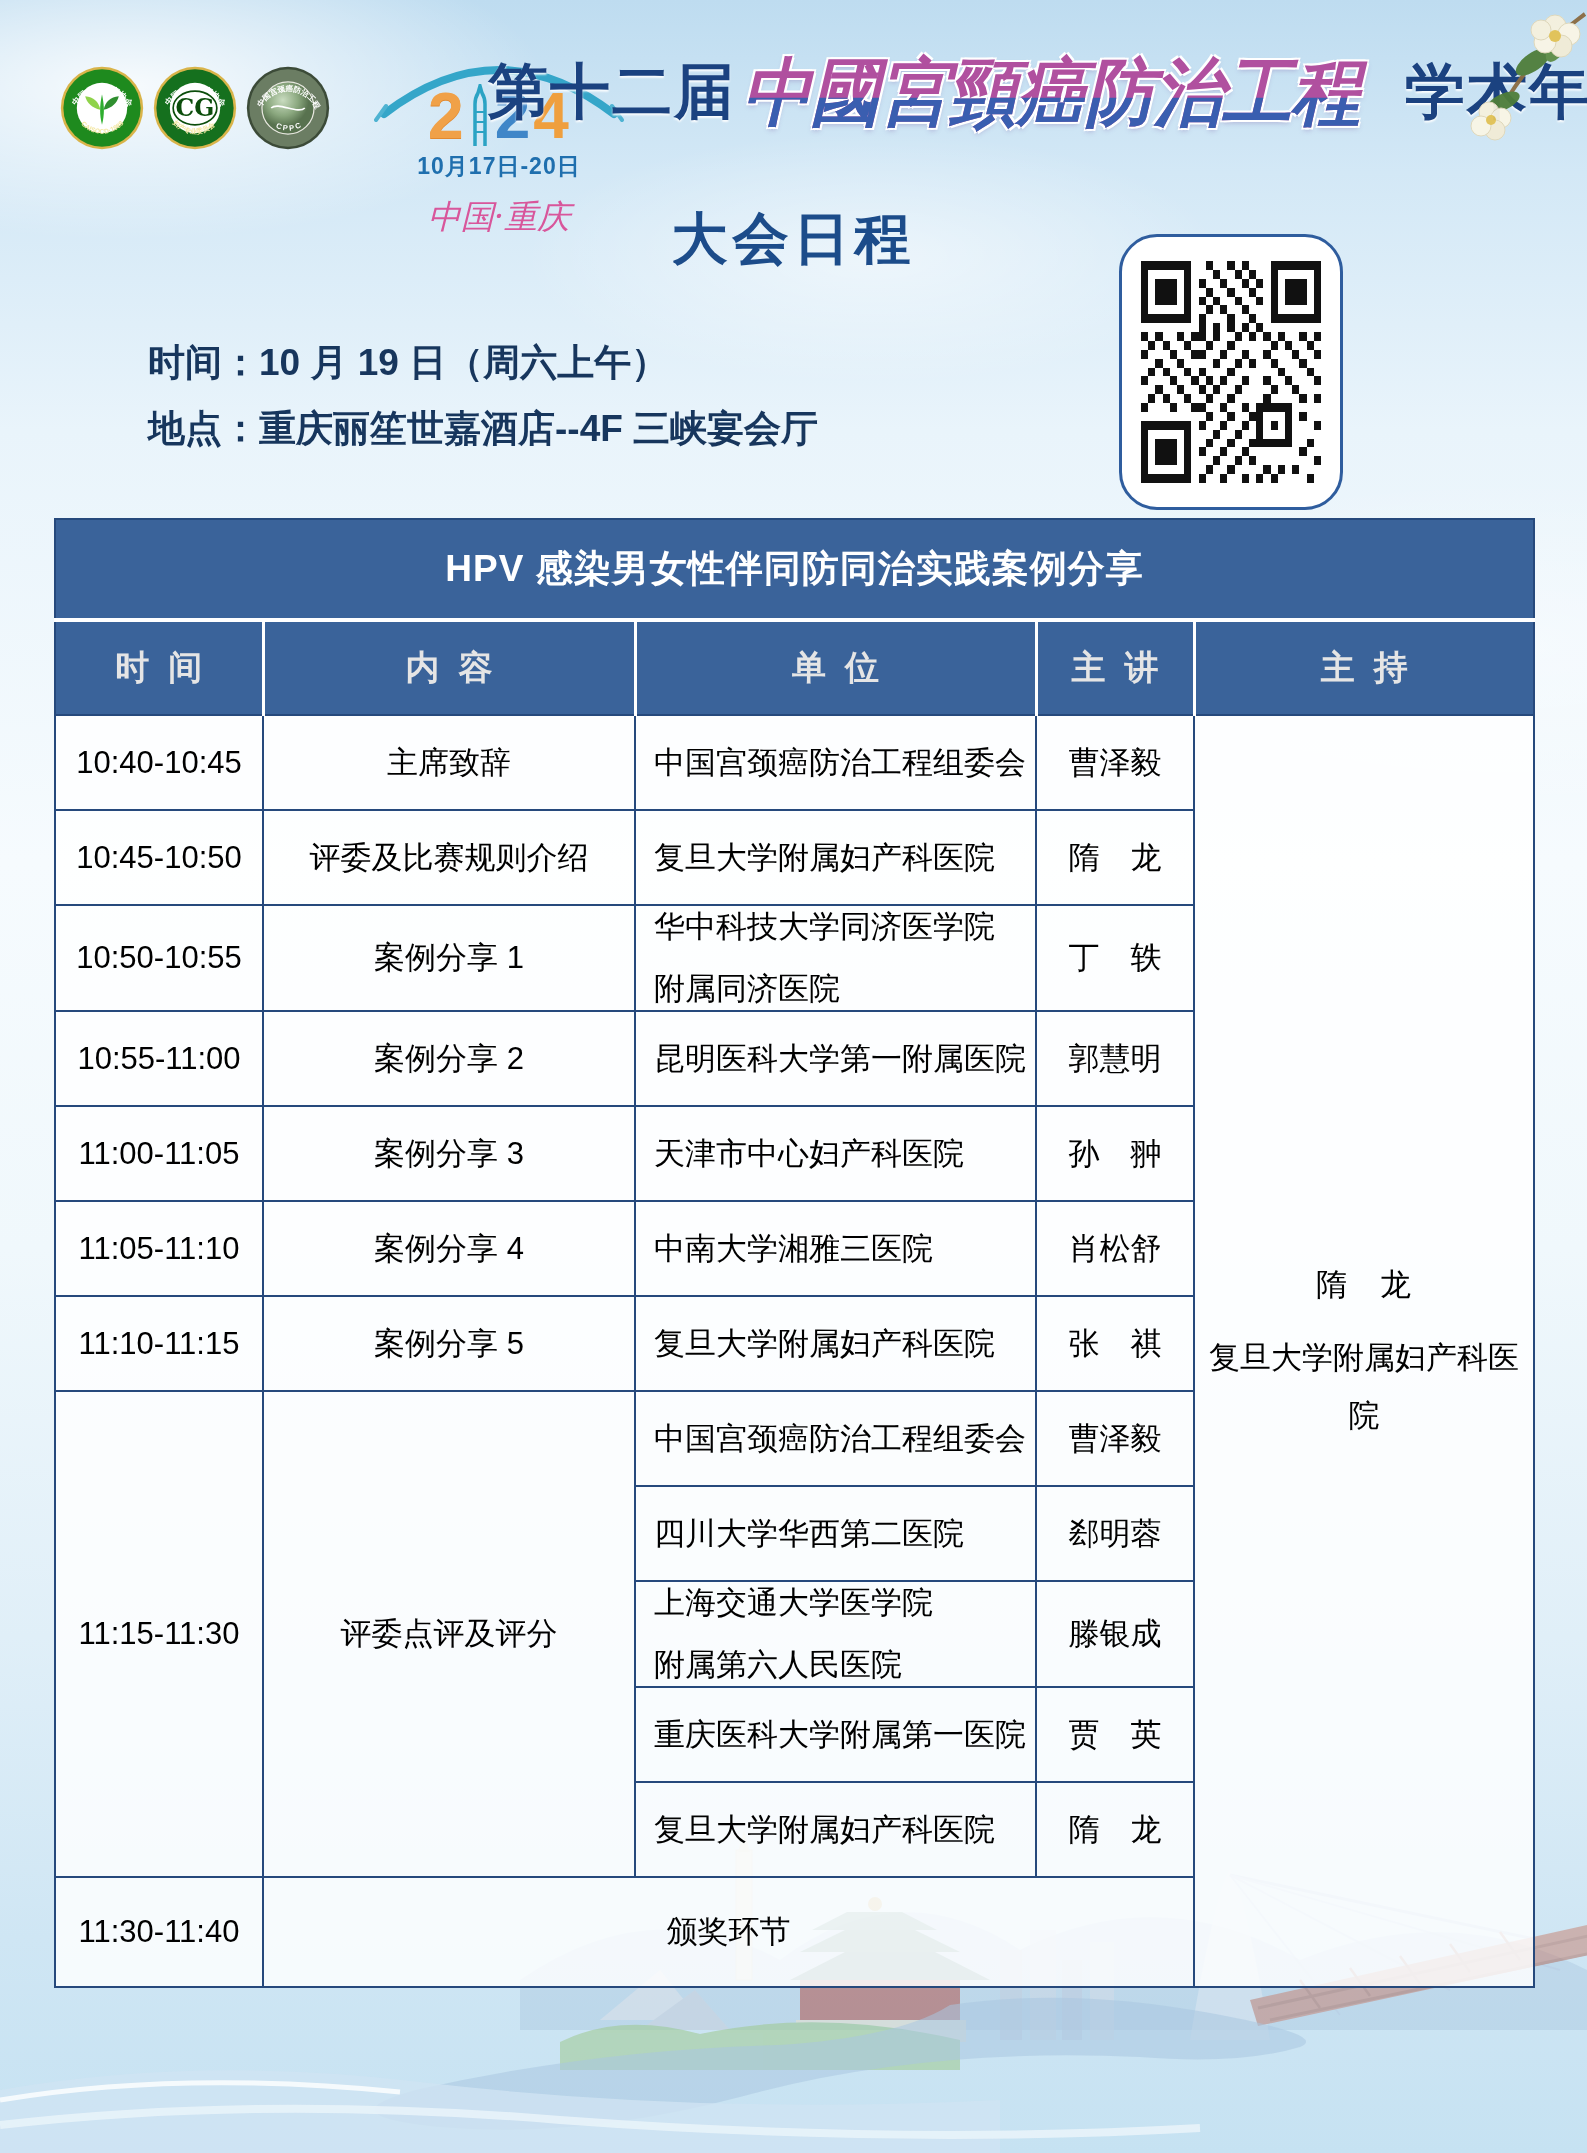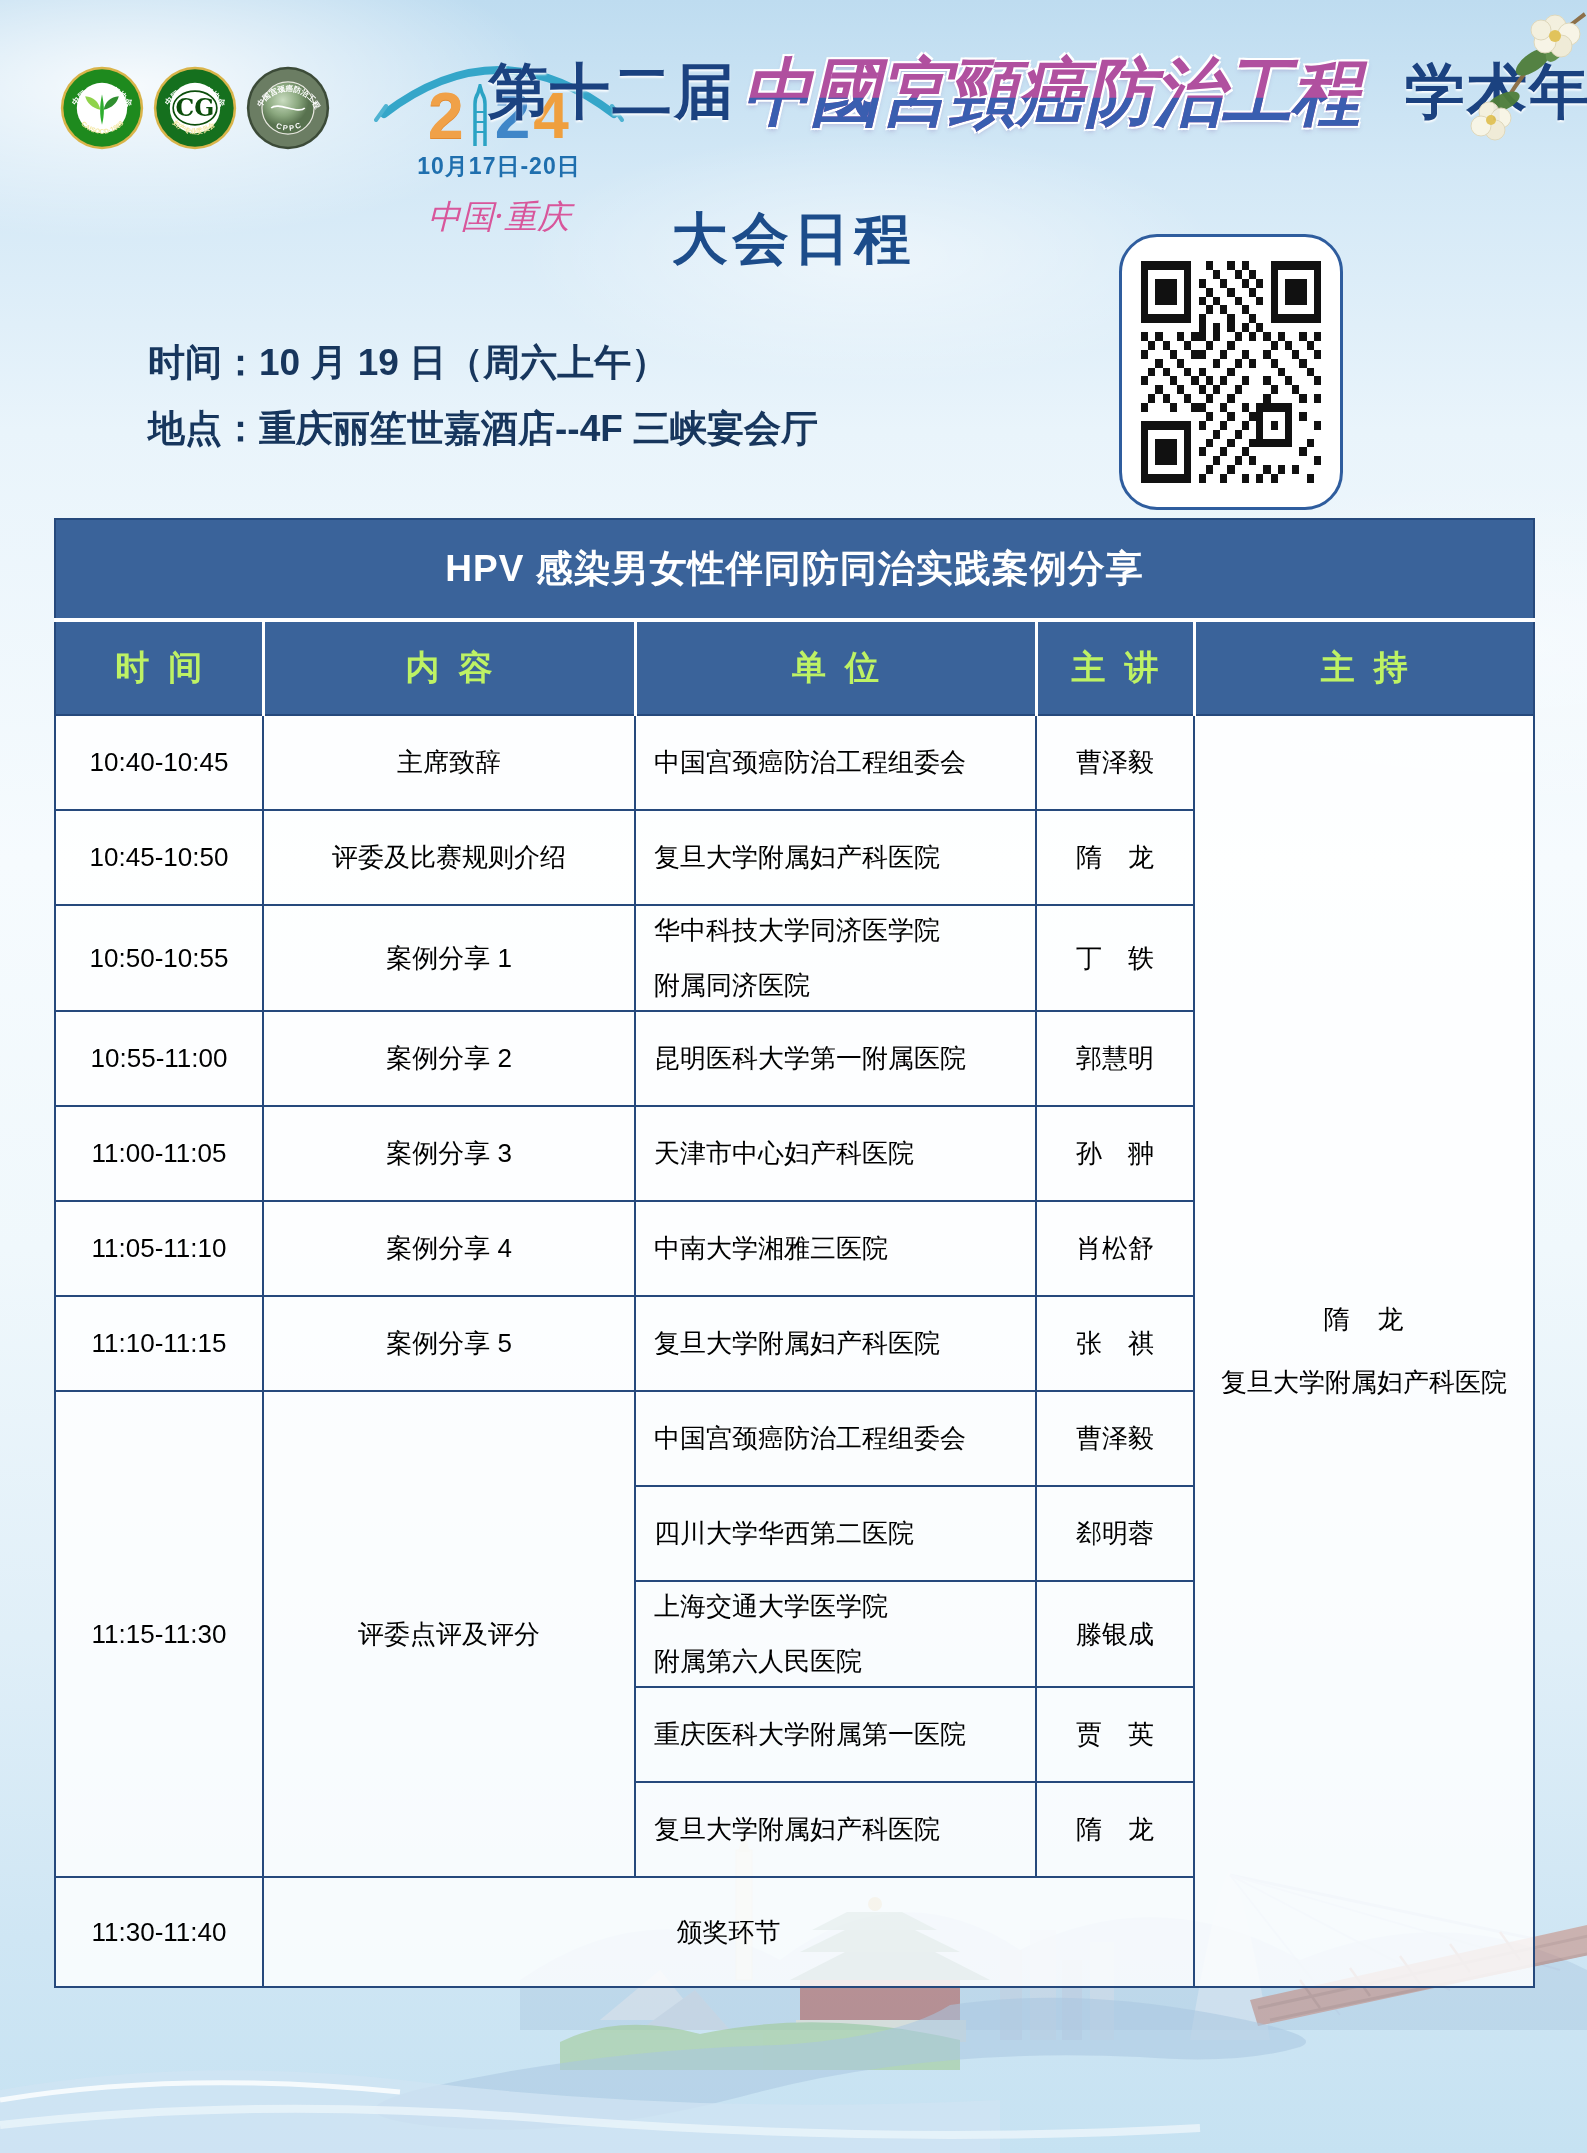--- a/index.html
+++ b/index.html
@@ -55,24 +55,24 @@
              border:3px solid #2f5d9e; border-radius:38px; display:flex; align-items:center; justify-content:center; }
   .qr-caption { position:absolute; left:1022px; top:524px; width:430px; text-align:center;
                 font-family:"DejaVu Serif", serif; font-style:italic; font-weight:700;
                 font-size:41px; color:#1d4f8f; white-space:pre; }
 
   
   table.schedule { position:absolute; left:54px; top:518px; width:1479px; border-collapse:collapse; table-layout:fixed; }
   .schedule td, .schedule th { border:2px solid #26497c; vertical-align:middle; }
   .schedule .title-band td { background:#3a639a; color:#fff; font-size:37px; font-weight:700;
                              text-align:center; height:101px; border-bottom:4px solid #ffffff; letter-spacing:1px; }
-  .schedule thead th.colhead { background:#3a639a; color:#bef264; font-size:34px; font-weight:700; height:95px;
+  .schedule thead th.colhead { background:#3a639a; color:#e5e5e5; font-size:34px; font-weight:700; height:95px;
                                text-align:center; white-space:pre; border-left:3px solid #ffffff; border-top:4px solid #ffffff; }
   .schedule thead th.colhead:first-child { border-left:2px solid #26497c; }
-  .schedule tbody td { background:rgba(255,255,255,.82); font-size:26px; color:#000; text-align:center; }
+  .schedule tbody td { background:rgba(255,255,255,.82); font-size:31px; color:#000; text-align:center; }
   .schedule tbody td.org { text-align:left; padding-left:18px;margin-left:24px; }
   .schedule tbody td.org .l2 { margin-top:20px; }
   .r-std  { height:95px; }
   .r-tall { height:106px;padding-left:40px; }
   .r-last { height:110px; }
   td.host-cell { font-size:30px; line-height:1.9; }
   td.host-cell .host-name { letter-spacing:1px; margin-bottom:14px; }
 
   
   .watermark { position:absolute; left:0; top:1830px; pointer-events:none; }

